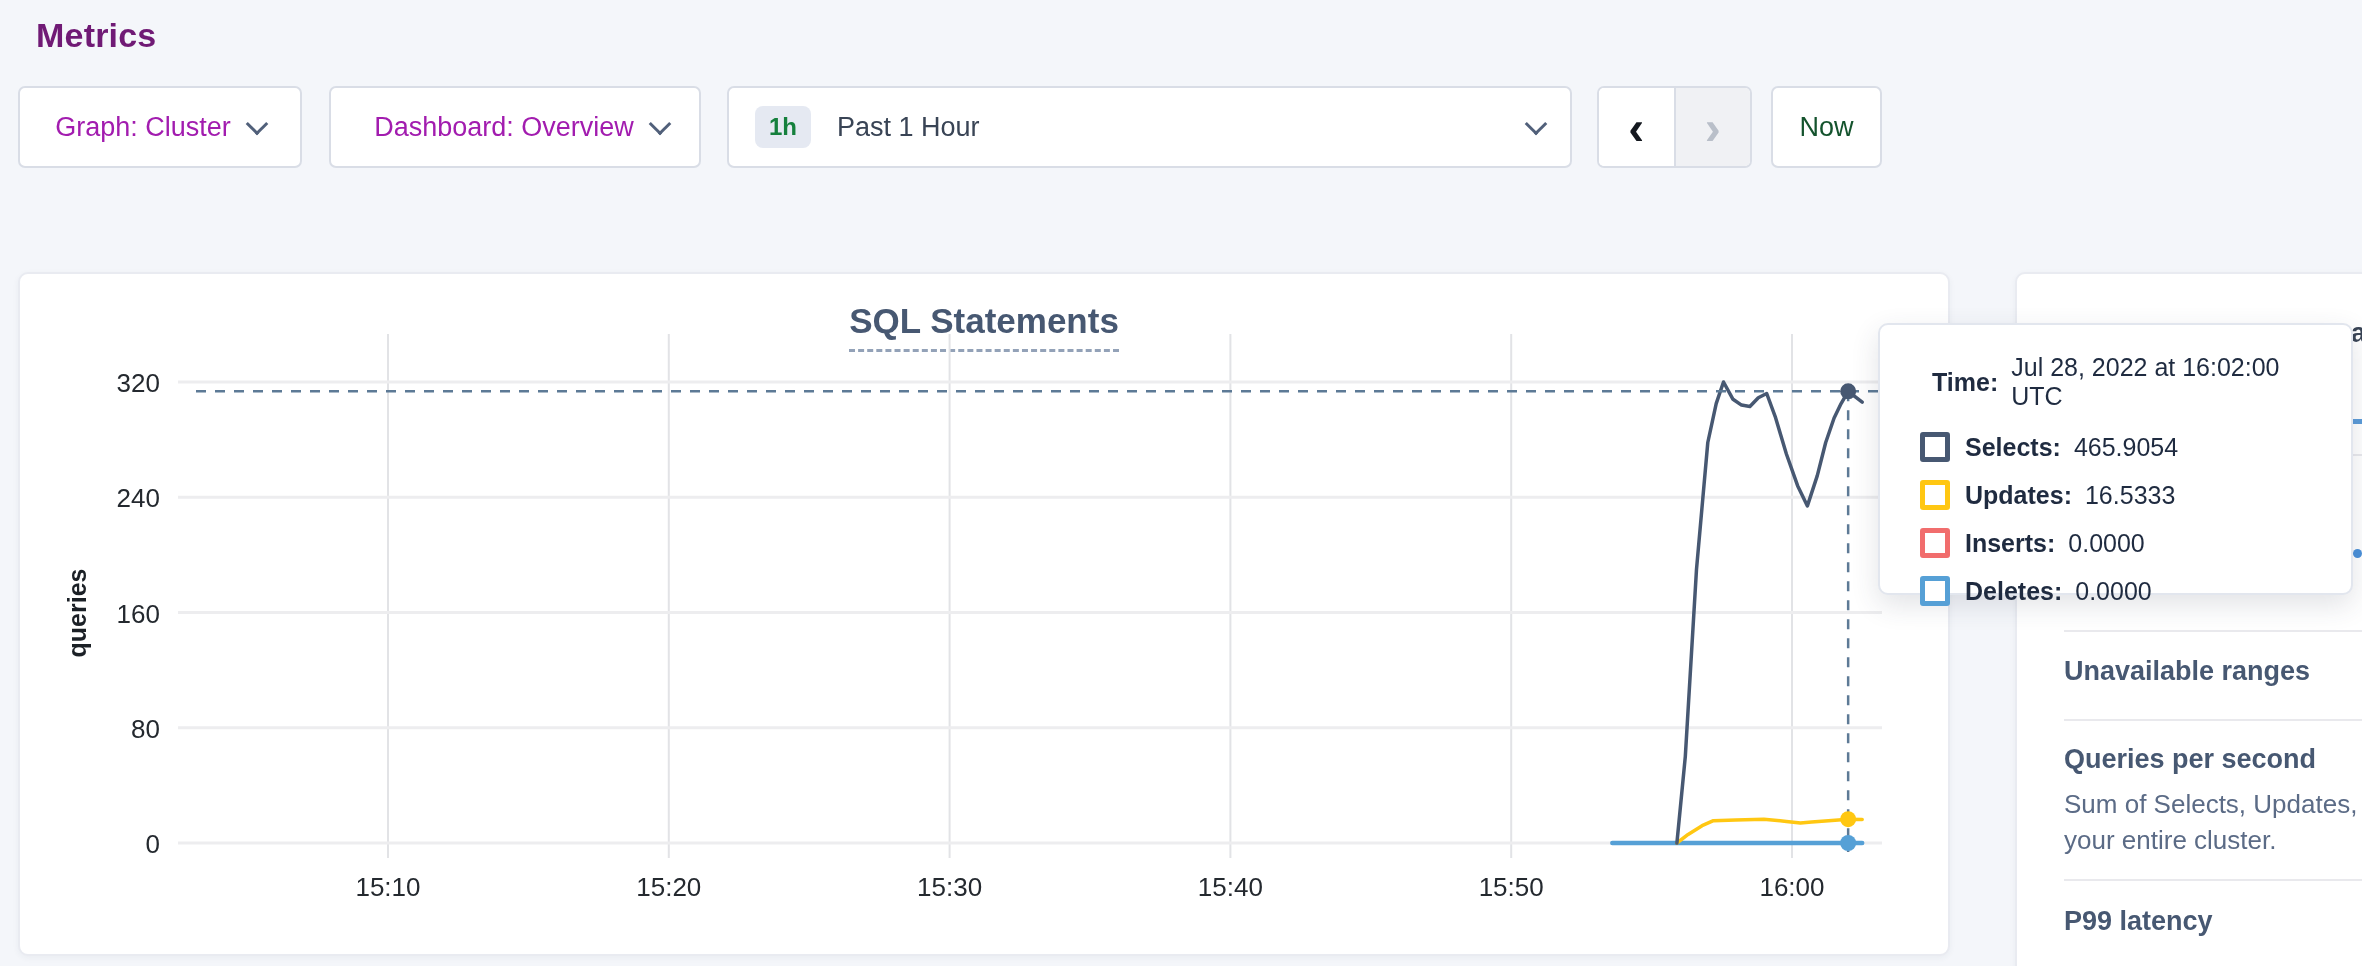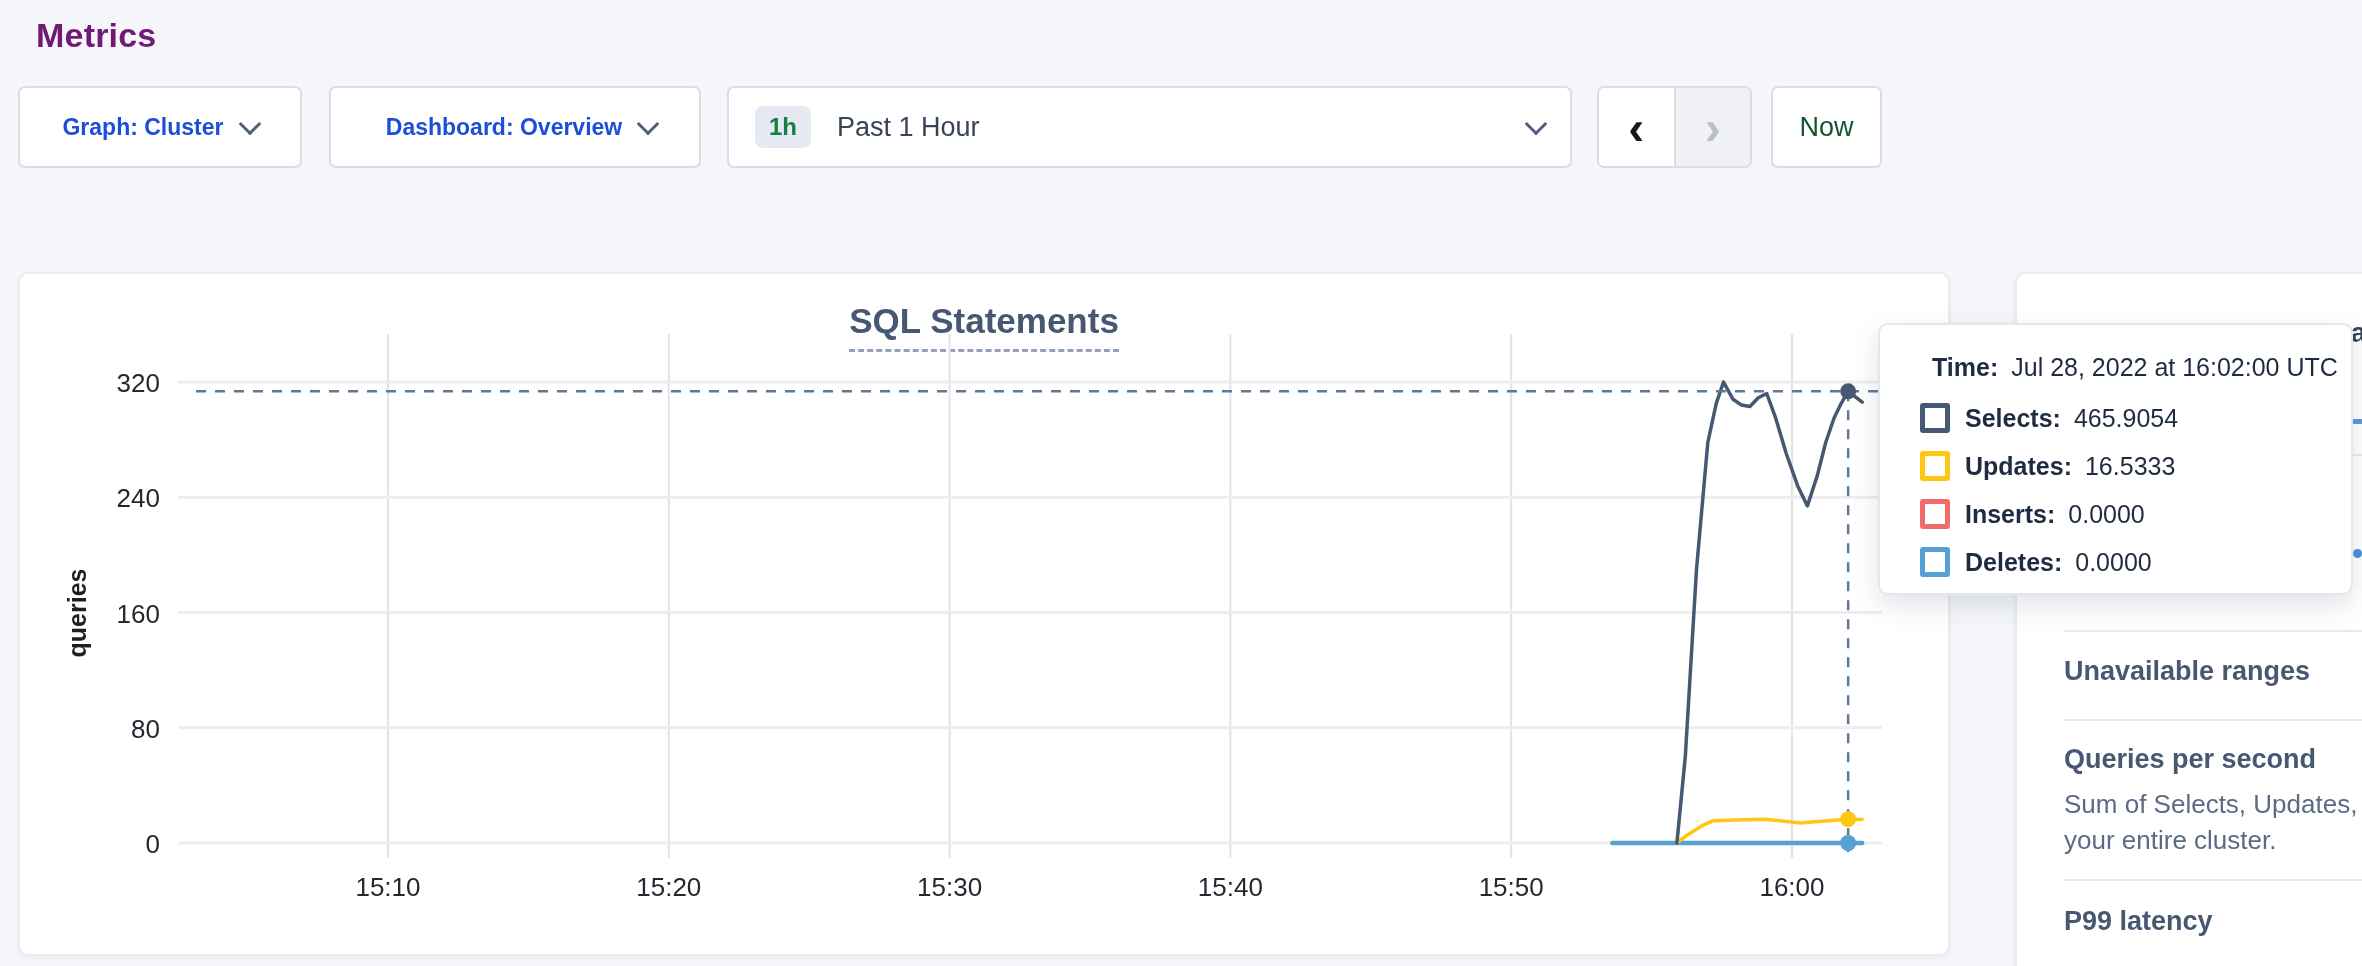--- a/index.html
+++ b/index.html
@@ -13,21 +13,21 @@
   .page-title{
     position:absolute;left:28px;top:0;margin:8px;
     font-size:34px;font-weight:700;color:#701a75;line-height:54px;letter-spacing:.2px;
   }
   
   .tb{
     position:absolute;top:86px;height:82px;box-sizing:border-box;
     background:#fff;border:2px solid #d9dde6;border-radius:7px;
     display:flex;align-items:center;
   }
-  .tb-label{font-size:23px;font-weight:700;color:#1d4ed8;}
+  .tb-label{font-size:27px;font-weight:400;color:#a21caf;}
   #graph-btn{left:18px;width:284px;justify-content:center;gap:18px;cursor:pointer;}
   #dash-btn{left:329px;width:372px;justify-content:center;gap:18px;cursor:pointer;padding-left:12px;}
   .chev{
     width:13px;height:13px;border-right:3px solid #51607a;border-bottom:3px solid #51607a;
     transform:rotate(45deg);margin-top:-7px;flex:none;
   }
   #time-box{left:727px;width:845px;padding:0 26px;gap:26px;cursor:pointer;}
   .badge{
     background:#e5e9f2;border-radius:8px;padding:7px 14px;
     font-size:24px;font-weight:700;color:#15803d;flex:none;
@@ -60,21 +60,21 @@
   .tick{font-size:26px;fill:#24292f;font-family:"Liberation Sans",sans-serif;}
   .ylab{font-size:25px;font-weight:700;fill:#1b2026;font-family:"Liberation Sans",sans-serif;}
   .dash{stroke:#5d7a96;stroke-width:2.5;stroke-dasharray:10 9;fill:none;}
   
   #tooltip{
     position:absolute;left:1878px;top:323px;width:475px;height:272px;box-sizing:border-box;
     background:#fff;border:2px solid #e2e6ee;border-radius:10px;
     box-shadow:0 10px 28px rgba(50,60,80,.14);z-index:5;
     padding:22px 0 0 28px;font-size:25px;color:#1f2b40;
   }
-  .tt-time{margin:6px 0 12px 24px;display:flex;align-items:center;}
+  .tt-time{margin:6px 14px 12px 24px;display:flex;align-items:center;}
   .tt-row{display:flex;align-items:center;height:48px;padding-left:12px;}
   .sq{width:20px;height:20px;border:5px solid #475872;border-radius:3px;background:#fff;margin-right:15px;flex:none;}
   .tt-label{font-weight:700;}
   .tt-val{margin-left:13px;}
   
   .sb-div{position:absolute;left:47px;right:0;height:2px;background:#e9e9ed;}
   .sb-h{position:absolute;left:47px;font-size:27px;font-weight:700;color:#475872;white-space:nowrap;}
   .sb-p{position:absolute;left:47px;font-size:26px;color:#5b6b86;line-height:36px;white-space:nowrap;}
   
   .frag-text{position:absolute;left:2351px;top:318px;width:11px;height:28px;overflow:hidden;font-size:27px;font-weight:700;color:#394455;z-index:1;}

